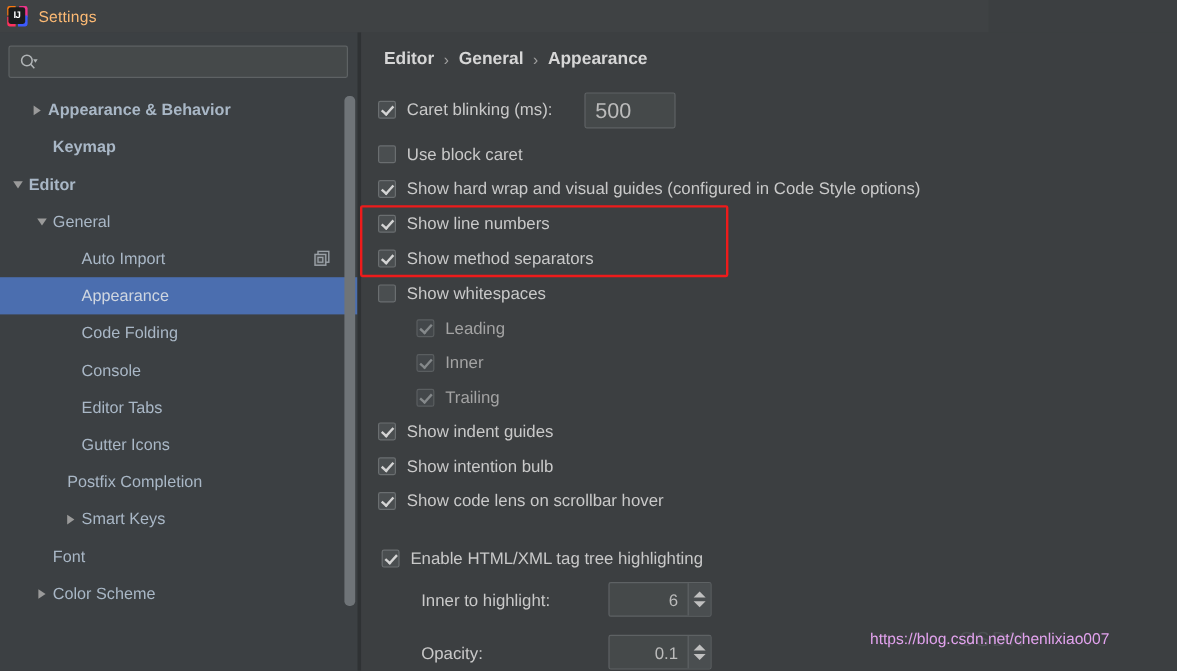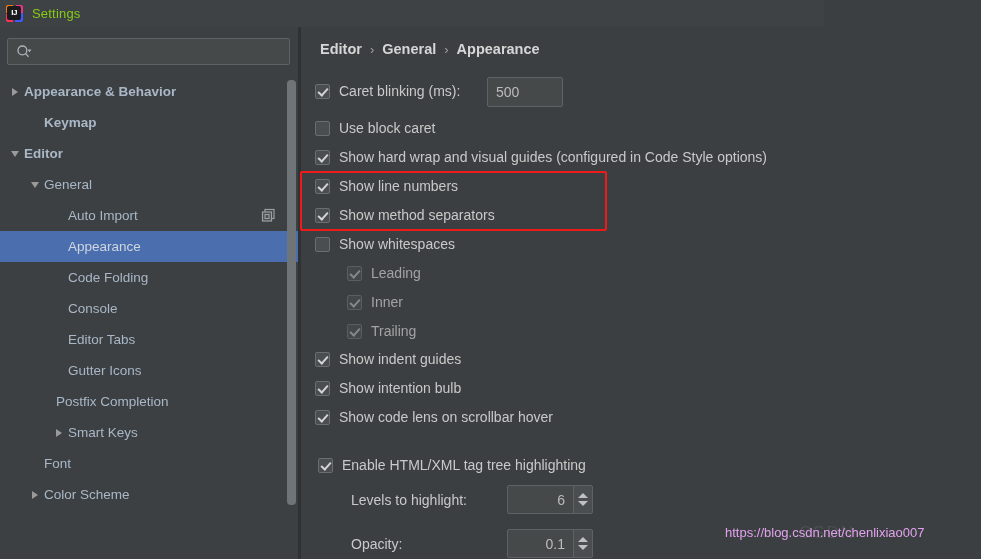--- a/index.html
+++ b/index.html
@@ -30,21 +30,21 @@
     position: absolute; left: 0; top: 0; width: 16px; height: 16px;
     color: #ffffff; font-size: 8px; line-height: 16px; text-align: center;
     font-family: "Liberation Sans", sans-serif; font-weight: bold;
     z-index: 4; letter-spacing: -0.5px;
   }
   .app-icon .c1 { position: absolute; left: 0px; top: 0px; width: 7px; height: 8px; background: #f97a12; border-radius: 2px 0 0 0; z-index: 1; }
   .app-icon .c2 { position: absolute; right: 0px; top: 0px; width: 7px; height: 9px; background: #ed358c; border-radius: 0 2px 0 0; z-index: 1; }
   .app-icon .c3 { position: absolute; right: 0px; bottom: 0px; width: 8px; height: 9px; background: #3d5afe; border-radius: 0 0 2px 0; z-index: 1; }
   .app-icon .c4 { position: absolute; left: 0px; bottom: 0px; width: 7px; height: 8px; background: #fe315d; border-radius: 0 0 0 2px; z-index: 1; }
   .title-text {
-    color: #84cc16; font-size: 13px; letter-spacing: 0.2px;
+    color: #fdba74; font-size: 13px; letter-spacing: 0.2px;
   }
 
   
   .sidebar {
     position: absolute; left: 0; top: 27px; width: 298px; height: 532px;
     background: #3c4043;
   }
   .search-wrap {
     position: absolute; left: 7px; top: 11px; width: 283px; height: 27px;
     background: #45494a; border: 1px solid #5e6264; border-radius: 2px;
@@ -123,21 +123,21 @@
     left: 4px; top: 1px; width: 4px; height: 8px;
     border: solid #d4d4d4; border-width: 0 2px 2px 0;
     transform: rotate(42deg);
   }
   .cb.dim { background: #43474a; border-color: #5a5e60; }
   .cb.dim.on::after { border-color: #85898b; }
 
   .field {
     position: absolute;
     background: #45494a; border: 1px solid #5e6264; border-radius: 2px;
-    color: #bbbbbb; font-size: 14px;
+    color: #bbbbbb; font-size: 18px;
     display: flex; align-items: center;
   }
   .field .val { padding-left: 8px; }
 
   .spinner {
     position: absolute; display: flex; align-items: stretch;
     border: 1px solid #5e6264; border-radius: 2px; background: #45494a;
   }
   .spinner .sv {
     flex: 1 1 auto; display: flex; align-items: center; justify-content: flex-end;
@@ -189,21 +189,21 @@
           <circle cx="6.4" cy="6.4" r="4.4" fill="none" stroke="#b0b4b6" stroke-width="1.3"></circle>
           <line x1="9.6" y1="9.6" x2="12.6" y2="12.8" stroke="#b0b4b6" stroke-width="1.3"></line>
           <polygon points="11.6,5.4 15.4,5.4 13.5,8.2" fill="#b0b4b6"></polygon>
         </svg>
       </span>
       <input class="search-input" type="text" value="" placeholder="" style="">
     </div>
 
     <div class="tree">
 
-    <div class="tree-row bold" style="padding-left: 6px;">
+    <div class="tree-row bold" style="padding-left: 22px;">
           <span class="tri-slot">
             <span class="tri tri-right"></span>
           </span>
           <span class="tree-label">Appearance &amp; Behavior</span>
         </div>
         <div class="tree-row bold" style="padding-left: 26px;">
           <span class="tri-slot"></span>
           <span class="tree-label">Keymap</span>
         </div>
         <div class="tree-row bold" style="padding-left: 6px;">
@@ -346,21 +346,21 @@
       <span class="cb on"></span>
       <span class="lbl">Show code lens on scrollbar hover</span>
     </div>
 
     <div id="opt-enable-tag-tree" class="opt" style="left:17px; top:430px;">
       <span class="cb on"></span>
       <span class="lbl">Enable HTML/XML tag tree highlighting</span>
     </div>
 
     <div class="opt" style="left:50px; top:465px;">
-      <span class="lbl" style="margin-left:0">Levels to highlight:</span>
+      <span class="lbl" style="margin-left:0">Inner to highlight:</span>
     </div>
     <div class="spinner" style="left:206px; top:458px; width:86px; height:29px;">
       <span class="sv">6</span>
       <span class="btns">
         <span class="sp-up"></span>
         <span class="sp-dn"></span>
       </span>
     </div>
 
     <div class="opt" style="left:50px; top:509px;">

